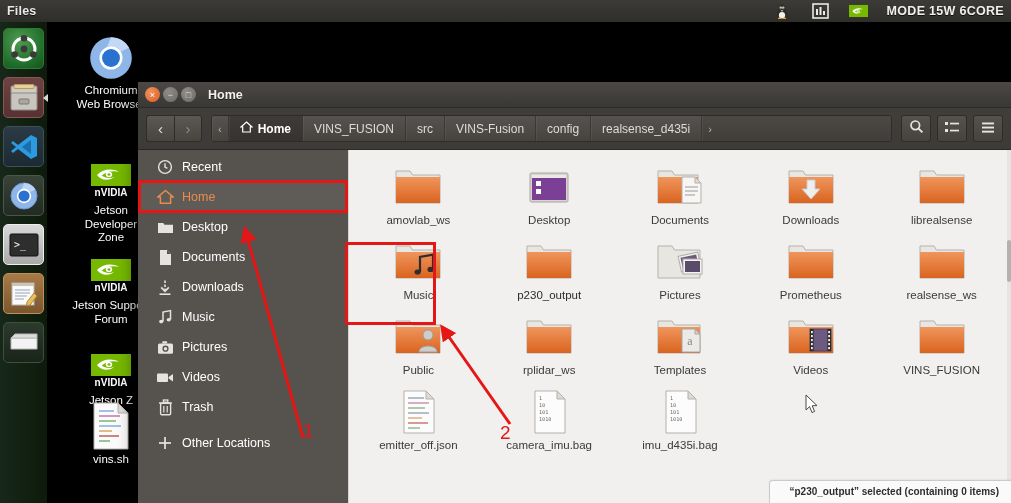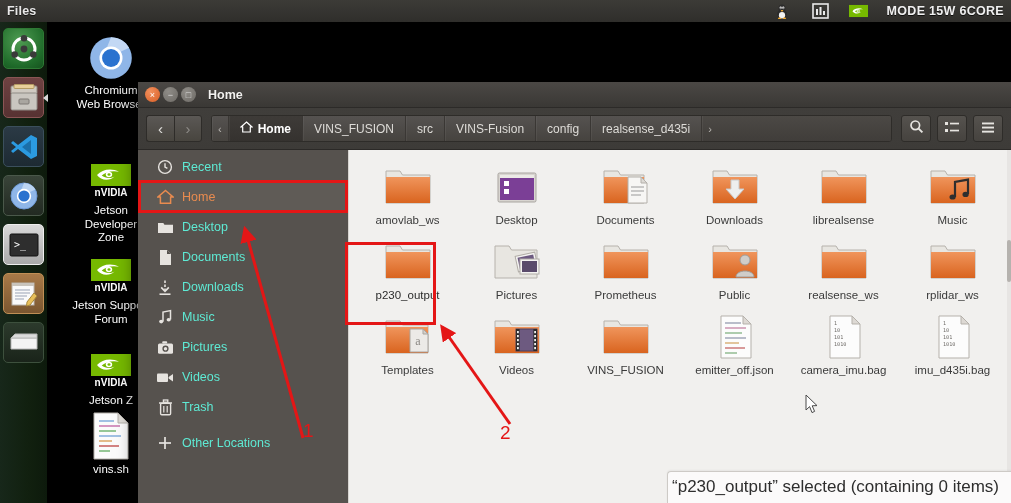--- a/index.html
+++ b/index.html
@@ -111,44 +111,45 @@
   }
 
   #fm-body { flex:1; display:flex; min-height:0; }
 
   #fm-sidebar {
     width:210px; flex:0 0 210px; background:#56524e; padding-top:2px;
     display:flex; flex-direction:column;
   }
   .side-item {
     height:30px; display:flex; align-items:center; padding-left:10px;
-    color:#5eead4; font-size:12.5px; gap:0;
+    color:#ffffff; font-size:12.5px; gap:0;
   }
   .side-item .sicon { width:34px; flex:0 0 34px; display:flex; align-items:center; justify-content:center; color:#e6e3df; }
   .side-item.selected { background:#5f5b56; color:#e98b4f; }
   .side-item.selected .sicon { color:#e98b4f; }
   .side-sep { height:6px; }
 
   #fm-main { flex:1; background:#f1f0ee; position:relative; overflow:hidden; border-left:1px solid #d7d4d0; }
   #icon-grid {
-    display:grid; grid-template-columns:repeat(6,1fr);
+    display:grid; grid-template-columns:repeat(5,1fr);
     padding:8px 4px 0 4px; row-gap:6px;
   }
   .fitem { text-align:center; padding-top:4px; }
   .fitem .fglyph { height:50px; display:flex; align-items:center; justify-content:center; }
   .fitem .flabel { font-size:11.5px; color:#3a3a3a; line-height:13px; margin-top:2px;
                    word-break:break-word; padding:0 4px; }
   .fitem.selected .flabel { color:#2b2b2b; }
 
   #fm-statusbar-wrap { position:absolute; right:0; bottom:0; }
   #fm-status {
     background:#fbfafa; border:1px solid #cdcac6; border-right:none; border-bottom:none;
-    border-radius:4px 0 0 0; padding:5px 12px 6px 4px;
-    font-size:17px; color:#2e2e2e; white-space:nowrap;
+    border-radius:4px 0 0 0; padding:5px 12px 6px 20px;
+    font-size:10px; color:#2e2e2e; white-space:nowrap;
     box-shadow:0 -1px 2px rgba(0,0,0,.05);
+    font-weight:bold;
   }
 
   
   #vscroll { position:absolute; right:0; top:0; width:4px; height:100%; background:#e7e5e3; }
   #vscroll .thumb { position:absolute; left:0; top:90px; width:4px; height:42px; background:#b5b2ae; border-radius:2px; }
 
   
   #annotations { position:absolute; left:0; top:0; width:1011px; height:503px; z-index:60; pointer-events:none; }
   .ann-num {
     position:absolute; color:#e41616; font-size:19px; font-weight:normal;
@@ -326,21 +327,21 @@
       <rect x="5" y="2" width="40" height="22" fill="#76b900"></rect>
       <path d="M11 13c5-6 15-7.4 22-3.2-6-1.6-13-.2-17.3 3.8 3.2 2.8 8.8 3.4 12.8 1-4.7 4.7-13.7 4.2-17.5-1.6z" fill="#fff"></path>
       <ellipse cx="23" cy="12.5" rx="3.2" ry="2.8" fill="#fff"></ellipse>
       <ellipse cx="23" cy="12.5" rx="1.5" ry="1.3" fill="#76b900"></ellipse>
       <text x="25" y="34" font-family="Liberation Sans, sans-serif" font-size="10" font-weight="bold" fill="#fff" text-anchor="middle">nVIDIA</text>
     </svg>
   </div>
   <span class="cap">Jetson Z</span>
 </div>
 
-<div class="desk-icon" style="left:72px; top:409px;">
+<div class="desk-icon" style="left:72px; top:399px;">
   <div class="glyph">
     <svg width="42" height="50" viewBox="0 0 42 50">
       <path d="M4 2 L28 2 L38 12 L38 48 L4 48 Z" fill="#fbfbfb" stroke="#b4b0aa"></path>
       <path d="M28 2 L38 12 L28 12 Z" fill="#dedbd6" stroke="#b4b0aa"></path>
       <g stroke-width="1.4">
         <line x1="9" y1="10" x2="24" y2="10" stroke="#7aa6d8"></line>
         <line x1="9" y1="15" x2="30" y2="15" stroke="#c46aa8"></line>
         <line x1="9" y1="20" x2="26" y2="20" stroke="#6ab06a"></line>
         <line x1="9" y1="25" x2="31" y2="25" stroke="#7aa6d8"></line>
         <line x1="9" y1="30" x2="22" y2="30" stroke="#d8a05a"></line>
@@ -682,48 +683,48 @@
                 </defs>
               </svg>
           </div>
           <div class="flabel">Prometheus</div>
         </div>
 
         <div class="fitem">
           <div class="fglyph">
             <svg width="56" height="44" viewBox="0 0 56 44">
                 <path d="M6 6 L20 6 L22.5 10 L50 10 L50 38 L6 38 Z" fill="#e8e6e1" stroke="#b6b2ac"></path>
+                <path d="M6 12 L50 12 L50 38 L6 38 Z" fill="url(#fg11)"></path>
+                <defs>
+                  <linearGradient id="fg11" x1="0" y1="0" x2="0" y2="1">
+                    <stop offset="0" stop-color="#f0955c"></stop>
+                    <stop offset="1" stop-color="#d9641f"></stop>
+                  </linearGradient>
+                </defs>
+              </svg>
+          </div>
+          <div class="flabel">realsense_ws</div>
+        </div>
+
+        <div class="fitem">
+          <div class="fglyph">
+            <svg width="56" height="44" viewBox="0 0 56 44">
+                <path d="M6 6 L20 6 L22.5 10 L50 10 L50 38 L6 38 Z" fill="#e8e6e1" stroke="#b6b2ac"></path>
                 <path d="M6 12 L50 12 L50 38 L6 38 Z" fill="url(#fg10)"></path>
                 <circle cx="38" cy="20" r="5" fill="#cfcdc9" stroke="#9f9c98"></circle>
                 <path d="M29 37 C29 29 47 29 47 37 Z" fill="#cfcdc9" stroke="#9f9c98"></path>
                 <defs>
                   <linearGradient id="fg10" x1="0" y1="0" x2="0" y2="1">
                     <stop offset="0" stop-color="#f0955c"></stop>
                     <stop offset="1" stop-color="#d9641f"></stop>
                   </linearGradient>
                 </defs>
               </svg>
           </div>
           <div class="flabel">Public</div>
-        </div>
-
-        <div class="fitem">
-          <div class="fglyph">
-            <svg width="56" height="44" viewBox="0 0 56 44">
-                <path d="M6 6 L20 6 L22.5 10 L50 10 L50 38 L6 38 Z" fill="#e8e6e1" stroke="#b6b2ac"></path>
-                <path d="M6 12 L50 12 L50 38 L6 38 Z" fill="url(#fg11)"></path>
-                <defs>
-                  <linearGradient id="fg11" x1="0" y1="0" x2="0" y2="1">
-                    <stop offset="0" stop-color="#f0955c"></stop>
-                    <stop offset="1" stop-color="#d9641f"></stop>
-                  </linearGradient>
-                </defs>
-              </svg>
-          </div>
-          <div class="flabel">realsense_ws</div>
         </div>
 
         <div class="fitem">
           <div class="fglyph">
             <svg width="56" height="44" viewBox="0 0 56 44">
                 <path d="M6 6 L20 6 L22.5 10 L50 10 L50 38 L6 38 Z" fill="#e8e6e1" stroke="#b6b2ac"></path>
                 <path d="M6 12 L50 12 L50 38 L6 38 Z" fill="url(#fg12)"></path>
                 <defs>
                   <linearGradient id="fg12" x1="0" y1="0" x2="0" y2="1">
                     <stop offset="0" stop-color="#f0955c"></stop>

